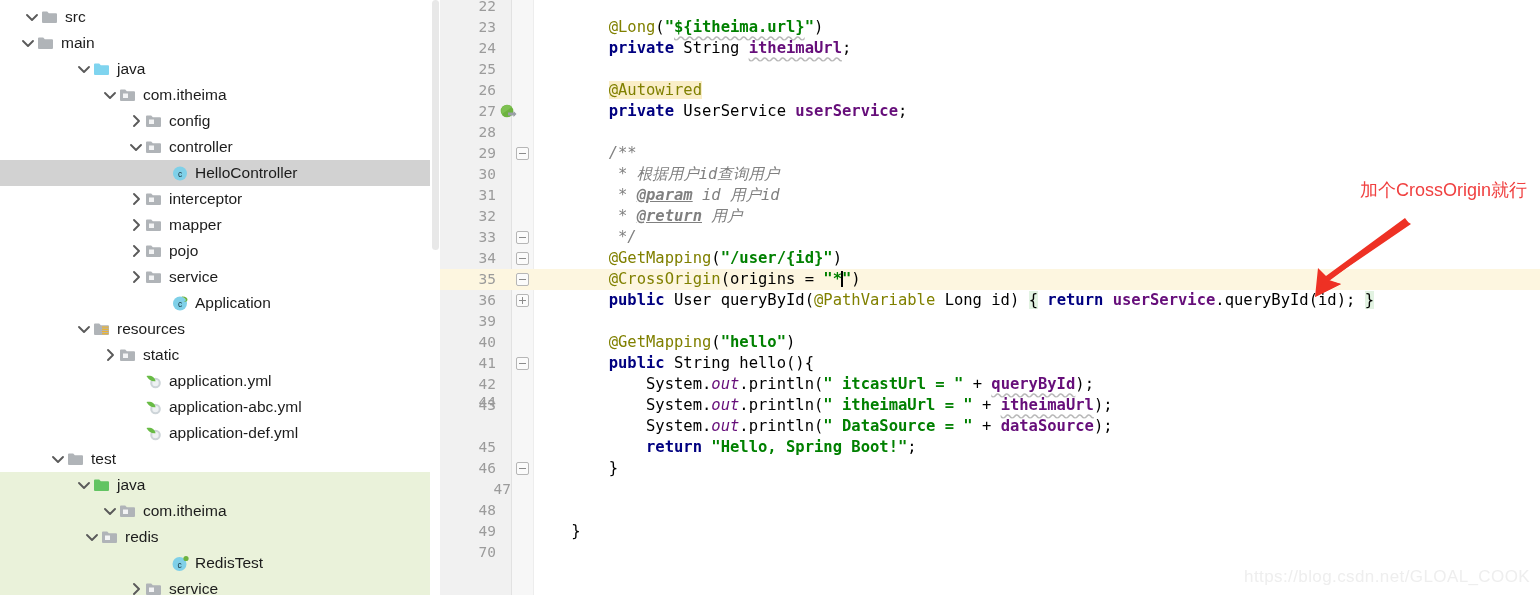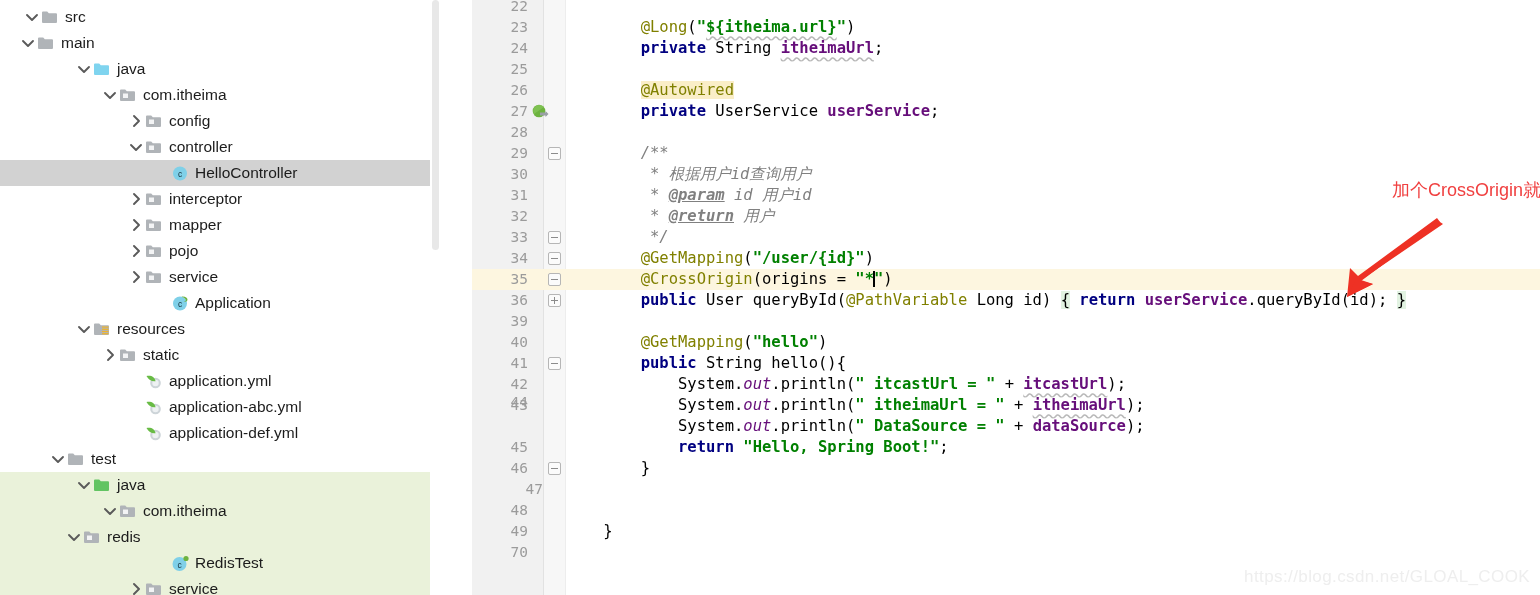--- a/index.html
+++ b/index.html
@@ -2,21 +2,21 @@
 <html><head>
 <meta charset="utf-8">
 <style>
   * { box-sizing: border-box; margin: 0; padding: 0; }
   html, body {
     width: 1540px; height: 595px;
     background: #ffffff;
     font-family: "Liberation Sans", sans-serif;
     overflow: hidden;
   }
-  #app { position: relative; width: 1540px; height: 544px; display: flex; gap: 32px; }
+  #app { position: relative; width: 1540px; height: 544px; display: flex; }
 
   
   #sidebar {
     position: relative;
     width: 440px; height: 595px;
     background: #ffffff;
     overflow: hidden;
     flex: 0 0 440px;
   }
   #tree-scroll-track {
@@ -431,21 +431,21 @@
             </svg>
           </span>
           <span class="ico">
             <svg width="18" height="17" viewBox="0 0 18 17" xmlns="http://www.w3.org/2000/svg">
               <path d="M1 3.5 A1 1 0 0 1 2 2.5 L6.2 2.5 L7.8 4.2 L15 4.2 A1 1 0 0 1 16 5.2 L16 13 A1 1 0 0 1 15 14 L2 14 A1 1 0 0 1 1 13 Z" fill="#b0b4b8"></path>
               <rect x="4" y="6.5" width="5" height="4.5" fill="#ffffff" opacity="0.85"></rect>
             </svg>
           </span>
           <span class="tree-label">com.itheima</span>
         </div>
-        <div class="tree-row greenbg" style="padding-left: 66px;">
+        <div class="tree-row greenbg" style="padding-left: 84px;">
           <span class="arrow">
             <svg width="16" height="16" viewBox="0 0 16 16" xmlns="http://www.w3.org/2000/svg">
               <path d="M3 6 L8 11 L13 6" stroke="#5a5a5a" stroke-width="1.9" fill="none" stroke-linecap="round" stroke-linejoin="round"></path>
             </svg>
           </span>
           <span class="ico">
             <svg width="18" height="17" viewBox="0 0 18 17" xmlns="http://www.w3.org/2000/svg">
               <path d="M1 3.5 A1 1 0 0 1 2 2.5 L6.2 2.5 L7.8 4.2 L15 4.2 A1 1 0 0 1 16 5.2 L16 13 A1 1 0 0 1 15 14 L2 14 A1 1 0 0 1 1 13 Z" fill="#b0b4b8"></path>
               <rect x="4" y="6.5" width="5" height="4.5" fill="#ffffff" opacity="0.85"></rect>
             </svg>
@@ -530,21 +530,21 @@
         <div class="fold plus" style="left: 76px; top: 298px;"></div>
         <div class="code-line" style="top: 294px;"><span class="plain">        </span><span class="kw">public</span><span class="plain"> User queryById(</span><span class="ann">@PathVariable</span><span class="plain"> Long id) </span><span class="plain brace-hl">{</span><span class="plain"> </span><span class="kw">return</span><span class="plain"> </span><span class="fld">userService</span><span class="plain">.queryById(id); </span><span class="plain brace-hl">}</span></div>
         <div class="ln" style="top: 315px;">39</div>
         <div class="code-line" style="top: 315px;"></div>
         <div class="ln" style="top: 336px;">40</div>
         <div class="code-line" style="top: 336px;"><span class="plain">        </span><span class="ann">@GetMapping</span><span class="plain">(</span><span class="str">"hello"</span><span class="plain">)</span></div>
         <div class="ln" style="top: 357px;">41</div>
         <div class="fold" style="left: 76px; top: 361px;"></div>
         <div class="code-line" style="top: 357px;"><span class="plain">        </span><span class="kw">public</span><span class="plain"> String hello(){</span></div>
         <div class="ln" style="top: 378px;">42</div>
-        <div class="code-line" style="top: 378px;"><span class="plain">            </span><span class="plain">System.</span><span class="stat">out</span><span class="plain">.println(</span><span class="str">" itcastUrl = "</span><span class="plain"> + </span><span class="fld squig">itcastUrl</span><span class="plain">);</span></div>
+        <div class="code-line" style="top: 378px;"><span class="plain">            </span><span class="plain">System.</span><span class="stat">out</span><span class="plain">.println(</span><span class="str">" itcastUrl = "</span><span class="plain"> + </span><span class="fld squig">queryById</span><span class="plain">);</span></div>
         <div class="ln" style="top: 399px;">43</div>
         <div class="code-line" style="top: 399px;"><span class="plain">            </span><span class="plain">System.</span><span class="stat">out</span><span class="plain">.println(</span><span class="str">" itheimaUrl = "</span><span class="plain"> + </span><span class="fld squig">itheimaUrl</span><span class="plain">);</span></div>
         <div class="ln" style="top: 396px;">44</div>
         <div class="code-line" style="top: 420px;"><span class="plain">            </span><span class="plain">System.</span><span class="stat">out</span><span class="plain">.println(</span><span class="str">" DataSource = "</span><span class="plain"> + </span><span class="fld">dataSource</span><span class="plain">);</span></div>
         <div class="ln" style="top: 441px;">45</div>
         <div class="code-line" style="top: 441px;"><span class="plain">            </span><span class="kw">return</span><span class="plain"> </span><span class="str">"Hello, Spring Boot!"</span><span class="plain">;</span></div>
         <div class="ln" style="top: 462px;">46</div>
         <div class="fold" style="left: 76px; top: 466px;"></div>
         <div class="code-line" style="top: 462px;"><span class="plain">        </span><span class="plain">}</span></div>
         <div class="ln" style="top: 483px; margin-left: 15px;">47</div>

